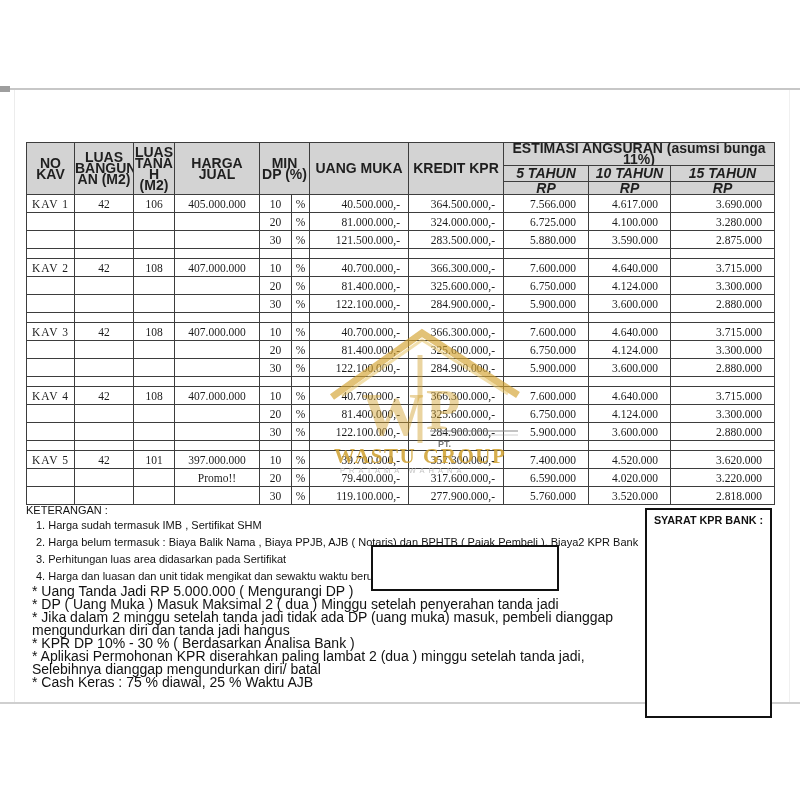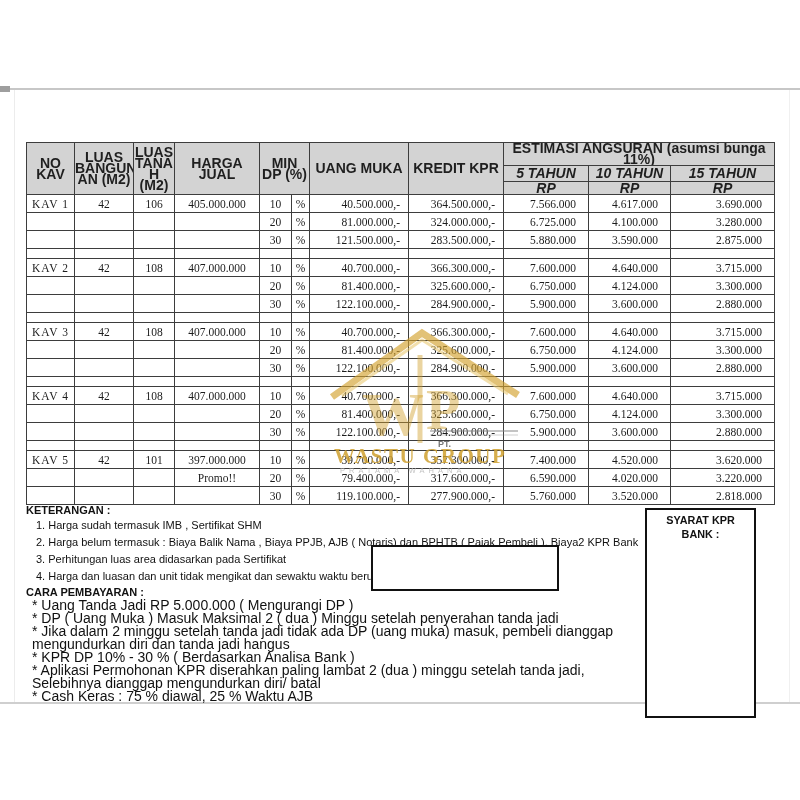--- a/index.html
+++ b/index.html
@@ -35,30 +35,30 @@
   td.c-mid   { text-align:center;margin-top:20px; }
   td.c-harga { text-align:center; }
   td.c-promo { text-align:center; }
   td.c-dp    { text-align:center; }
   td.c-pct   { text-align:center; font-size:10.5px; }
   td.c-money { text-align:right; padding-right:8px; }
   td.c-ang   { text-align:right; padding-right:12px; }
 
   
   .notes { position:absolute; left:26px; top:503px; width:614px; color:#111; }
-  .notes h3 { font-size:11px; font-weight:700; line-height:14px; }
+  .notes h3 { font-size:11px; font-weight:400; line-height:14px; }
   .notes .items { white-space:pre-line; font-size:11px; line-height:17px; padding-left:10px; }
   .notes .items2 { white-space:pre-line; font-size:14px; line-height:13px; padding-left:6px; }
 
   
   .redaction { position:absolute; left:371px; top:545px; width:188px; height:46px;
                border:2px solid #111; background:#ffffff; }
 
   
-  .syarat { position:absolute; left:645px; top:508px; width:111px; height:210px;
+  .syarat { position:absolute; left:645px; top:508px; width:127px; height:210px;
             border:2px solid #111; background:#fff; padding:3px 4px; color:#111; }
   .syarat h3 { font-size:10.8px; font-weight:700; text-align:center; line-height:14px; }
   .syarat .items { white-space:pre-line; font-size:10.3px; line-height:13.2px; }
 
   
   .watermark { position:absolute; left:300px; top:323px; width:270px; height:152px;
                pointer-events:none; z-index:5; }
 </style>
 </head>
 <body>
@@ -362,21 +362,20 @@
         </tr>
       </tbody>
   </table>
 
   <div class="notes">
     <h3>KETERANGAN :</h3>
     <div class="items">1. Harga sudah termasuk IMB , Sertifikat SHM
 2. Harga belum termasuk : Biaya Balik Nama , Biaya PPJB, AJB ( Notaris) dan BPHTB ( Pajak Pembeli ), Biaya2 KPR Bank
 3. Perhitungan luas area didasarkan pada Sertifikat
 4. Harga dan luasan dan unit tidak mengikat dan sewaktu waktu berubah</div>
-    <h3>CARA PEMBAYARAN :</h3>
     <div class="items2">* Uang Tanda Jadi RP 5.000.000 ( Mengurangi DP )
 * DP ( Uang Muka ) Masuk  Maksimal 2 ( dua ) Minggu  setelah penyerahan tanda jadi
 * Jika dalam 2 minggu setelah tanda jadi tidak ada DP (uang muka) masuk, pembeli dianggap mengundurkan diri dan tanda jadi hangus
 * KPR DP 10% - 30 % ( Berdasarkan Analisa Bank )
 * Aplikasi Permohonan KPR diserahkan paling lambat 2 (dua ) minggu setelah tanda jadi, Selebihnya dianggap mengundurkan diri/ batal
 * Cash Keras : 75 % diawal, 25 % Waktu AJB</div>
   </div>
 
   <div class="redaction"></div>
 

